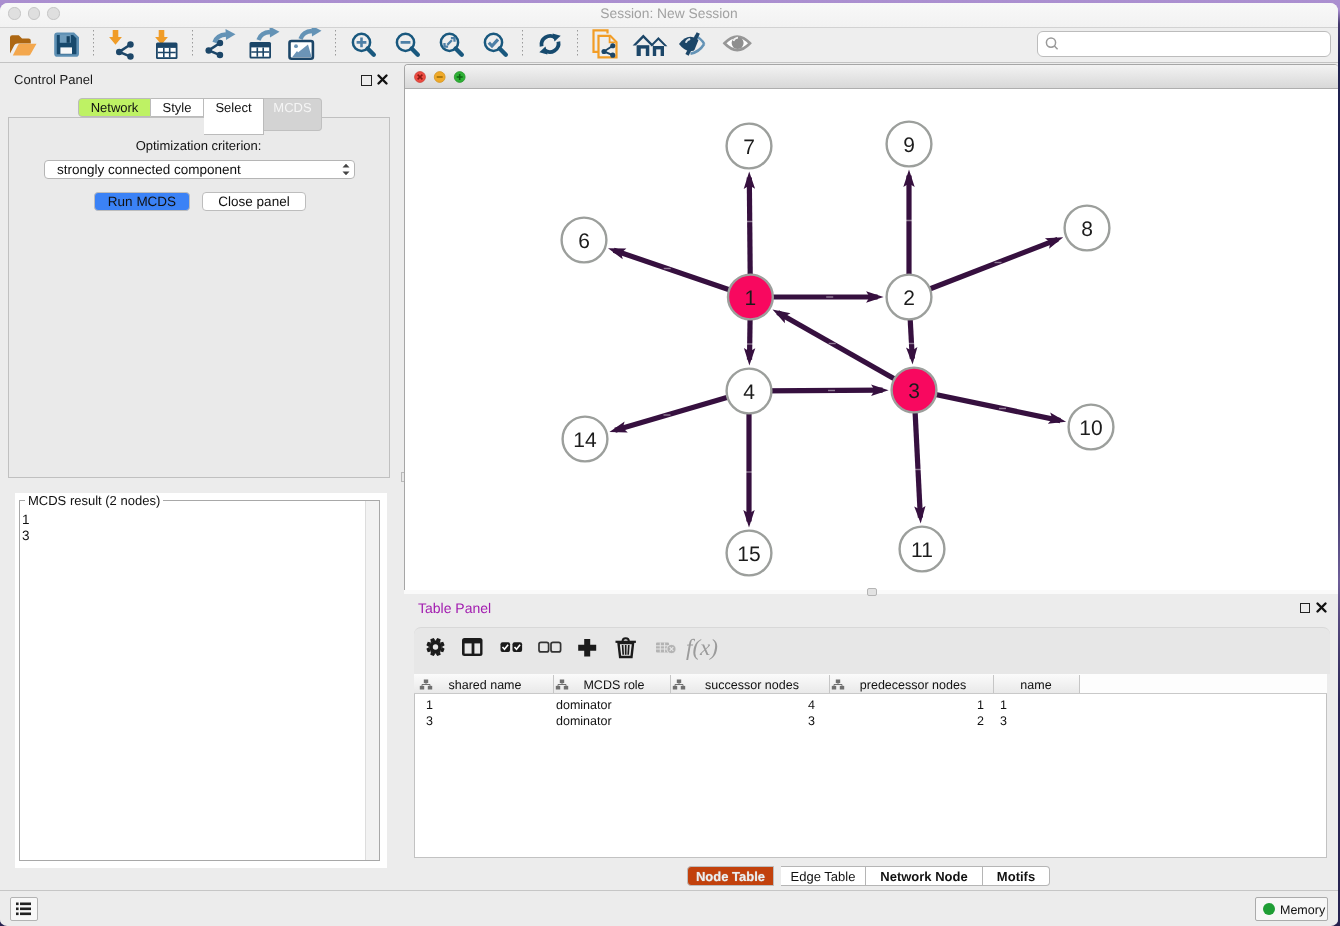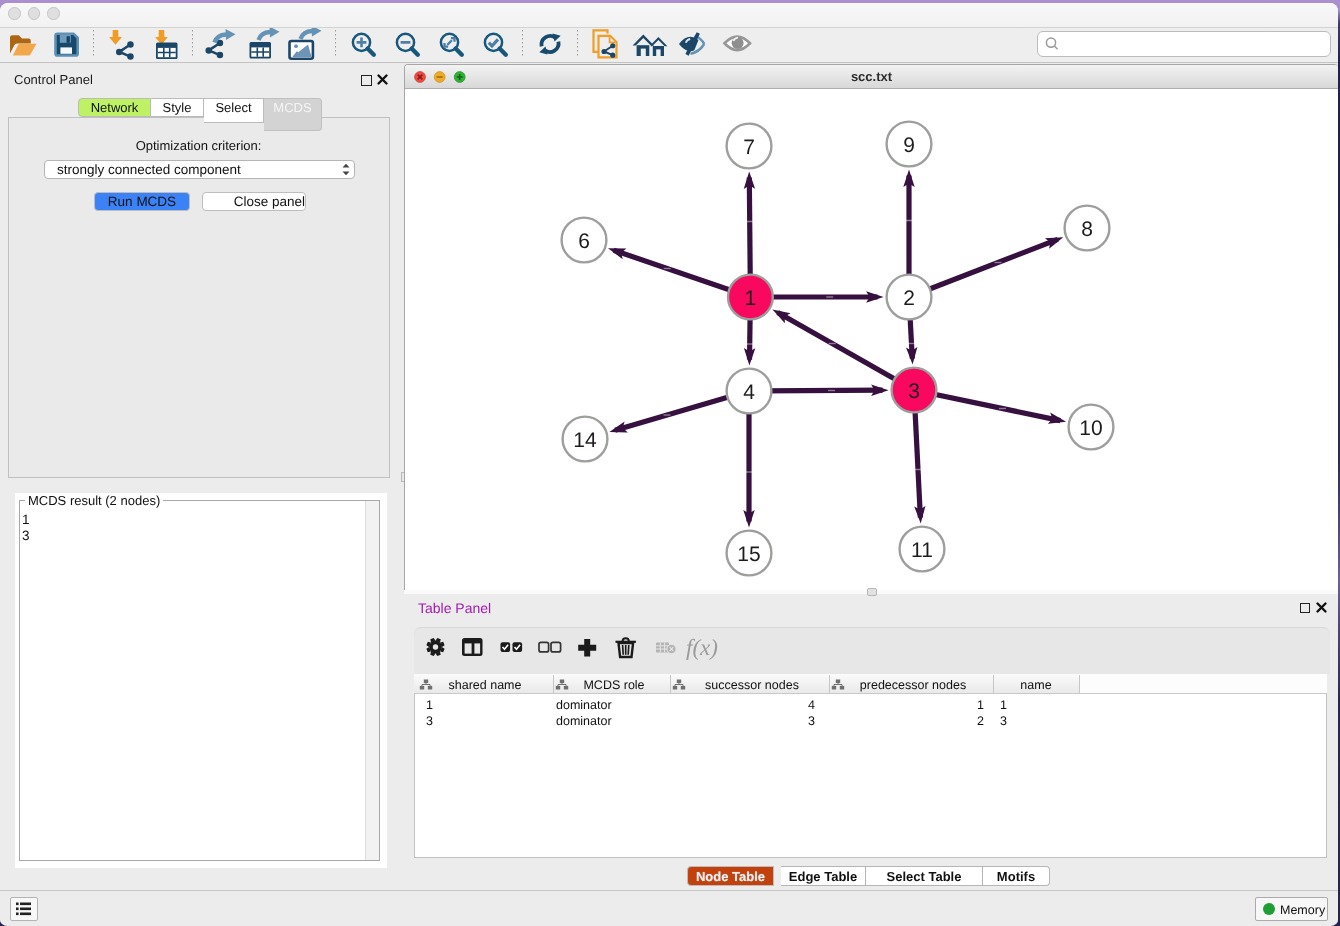--- a/index.html
+++ b/index.html
@@ -16,20 +16,22 @@
     <div id="pg">
 
  <div class="abs" style="left:0;top:3px;width:1338px;height:24px;
    background:linear-gradient(#f8f8f8,#f2f2f2);border-bottom:1px solid #d2d2d2"></div>
  <div class="abs" style="left:8px;top:7px;width:10.5px;height:10.5px;border-radius:50%;
    background:#dfdfdf;border:1px solid #c5c5c5"></div>
  <div class="abs" style="left:27.6px;top:7px;width:10.5px;height:10.5px;border-radius:50%;
    background:#dfdfdf;border:1px solid #c5c5c5"></div>
  <div class="abs" style="left:47.2px;top:7px;width:10.5px;height:10.5px;border-radius:50%;
    background:#dfdfdf;border:1px solid #c5c5c5"></div>
+ <div class="abs" style="left:0;top:6px;width:1338px;text-align:center;font-size:13.8px;
+   color:#a2a2a2">Session: New Session</div>
 
  <div class="abs" style="left:0;top:28px;width:1338px;height:34px;background:#eeeeee;
    border-bottom:1px solid #c3c3c3"></div>
  <svg class="abs" style="left:0;top:28px" width="1338" height="34" viewBox="0 28 1338 34">
   <path d="M10 53.5 V37.5 q0 -2.2 2.2 -2.2 h6.6 l3.2 3.2 h6.6 q2.2 0 2.2 2.2 v2.8
  h-13.6 q-2 0 -2.9 1.8 L10 53.5 z" fill="#ad6712"></path>
 <path d="M12.8 55.5 L18.1 45 q0.6 -1.2 2 -1.2 h16.4 l-6.1 10.7 q-0.5 1 -1.7 1 h-15.2
  q-1.2 0 -0.7 -1 z" fill="#f3a74d"></path>
 <path d="M55.5 35.5 q0-1.8 1.8-1.8 h16.2 l4.2 4.2 v15.8 q0 1.8 -1.8 1.8 h-18.6
  q-1.8 0 -1.8 -1.8 z" fill="#17496d" stroke="#5e90b4" stroke-width="2.6"></path>
@@ -147,21 +149,21 @@
 
  <div class="abs" style="left:8px;top:117px;width:382px;height:361px;background:#eaeaea;
    border:1px solid #c0c0c0;box-sizing:border-box"></div>
 
  <div class="abs" style="left:78px;top:98px;width:73px;height:19px;background:#bef264;
    border:1px solid #bbb;border-radius:4px 0 0 4px;box-sizing:border-box;
    font-size:13px;color:#111;text-align:center;line-height:18px">Network</div>
  <div class="abs" style="left:151px;top:98px;width:53px;height:19px;background:#fff;
    border:1px solid #bbb;border-left:none;box-sizing:border-box;
    font-size:13px;color:#111;text-align:center;line-height:18px">Style</div>
- <div class="abs" style="left:204px;top:98px;width:60px;height:25px;background:#fff;
+ <div class="abs" style="left:204px;top:98px;width:60px;height:37px;background:#fff;
    border:1px solid #bbb;border-left:none;box-sizing:border-box;
    font-size:13px;color:#111;text-align:center;line-height:18px">Select</div>
  <div class="abs" style="left:264px;top:98px;width:58px;height:33px;background:#d3d3d3;
    border:1px solid #c0c0c0;border-left:none;border-radius:0 4px 4px 0;box-sizing:border-box;
    font-size:13px;color:#f5f5f5;text-align:center;line-height:18px">MCDS</div>
 
  <div class="abs" style="left:0;top:138px;width:397px;text-align:center;font-size:13px;
    color:#111">Optimization criterion:</div>
 
  <div class="abs" style="left:44px;top:160px;width:311px;height:19px;background:#fff;
@@ -169,41 +171,39 @@
  <div class="abs" style="left:57px;top:162px;font-size:13.5px;color:#111">strongly connected component</div>
  <svg class="abs" style="left:339px;top:162px" width="14" height="15" viewBox="0 0 14 15">
   <path d="M3.5 5.5 L7 1.8 L10.5 5.5 Z M3.5 9.5 L7 13.2 L10.5 9.5 Z" fill="#444"></path>
  </svg>
 
  <div class="abs" style="left:94px;top:192px;width:96px;height:19px;background:#3b82f6;
    border:1px solid #bdbdbd;border-radius:4px;box-sizing:border-box;font-size:13.5px;
    color:#111;text-align:center;line-height:17px">Run MCDS</div>
  <div class="abs" style="left:202px;top:192px;width:104px;height:19px;background:#fff;
    border:1px solid #bdbdbd;border-radius:4px;box-sizing:border-box;font-size:13.5px;
-   color:#111;text-align:right;line-height:17px">Close panel</div>
+   color:#111;text-align:center;line-height:17px">Close panel</div>
 
  <div class="abs" style="left:400.5px;top:472px;width:5px;height:8px;background:#e8e8e8;
    border:1px solid #b9b9b9"></div>
 
  <div class="abs" style="left:15px;top:493px;width:372px;height:375px;background:#fff"></div>
  <div class="abs" style="left:19px;top:500px;width:361px;height:361px;border:1px solid #a8a8a8;
    box-sizing:border-box"></div>
  <div class="abs" style="left:25px;top:493px;background:#fff;padding:0 3px;font-size:13px;
    color:#111">MCDS result (2 nodes)</div>
  <div class="abs" style="left:365px;top:501px;width:13px;height:359px;background:#f2f2f2;
    border-left:1px solid #ddd"></div>
  <div class="abs" style="left:22px;top:512px;font-size:13.5px;color:#111;line-height:16px">1<br>3</div>
 
  <div class="abs" style="left:404px;top:64px;width:934px;height:526px;border:1px solid #a6a6a6;
    border-right:none;border-bottom:none;border-radius:4px 4px 0 0;box-sizing:border-box;
    background:#fff;overflow:hidden">
   <div style="position:absolute;left:0;top:0;width:100%;height:23px;
     background:linear-gradient(#f3f3f3,#d8d8d8);border-bottom:1px solid #aeaeae"></div>
-  <div style="position:absolute;left:0;top:4px;width:100%;text-align:center;font-size:13px;
-    font-weight:bold;color:#2a2a2a">scc.txt</div>
   <svg style="position:absolute;left:9px;top:6px" width="64" height="12" viewBox="0 0 64 12">
    <circle cx="6" cy="6" r="5.4" fill="#ee4b42" stroke="#ca3d34" stroke-width="0.8"></circle>
    <path d="M3.6 3.6 L8.4 8.4 M8.4 3.6 L3.6 8.4" stroke="#8c1912" stroke-width="1.5"></path>
    <circle cx="25.7" cy="6" r="5.4" fill="#f0aa29" stroke="#d29421" stroke-width="0.8"></circle>
    <path d="M22.7 6 L28.7 6" stroke="#9a6a06" stroke-width="1.7"></path>
    <circle cx="45.7" cy="6" r="5.4" fill="#2eb135" stroke="#27962d" stroke-width="0.8"></circle>
    <path d="M42.7 6 L48.7 6 M45.7 3 L45.7 9" stroke="#0d6413" stroke-width="1.6"></path>
   </svg>
  </div>
  <svg style="position:absolute;left:407px;top:88px" width="929" height="499" viewBox="407 88 929 499" font-family="'Liberation Sans',sans-serif">
@@ -373,24 +373,24 @@
    <text x="984" y="724.5" text-anchor="end">2</text>
    <text x="1000" y="724.5">3</text>
   </g>
  </svg>
 
  <div class="abs" style="left:687px;top:866px;width:87px;height:20px;background:#c2410c;
    border:1px solid #bdbdbd;border-radius:4px 0 0 4px;box-sizing:border-box;font-size:13px;
    font-weight:bold;color:#ededed;text-align:center;line-height:19px;text-shadow:0 0 1px #bbb">Node Table</div>
  <div class="abs" style="left:781px;top:866px;width:85px;height:20px;background:#fff;
    border:1px solid #b5b5b5;border-left:none;box-sizing:border-box;font-size:13px;
-   font-weight:bold;color:#111;text-align:center;line-height:19px">Edge Table</div>
+   font-weight:normal;color:#111;text-align:center;line-height:19px">Edge Table</div>
  <div class="abs" style="left:866px;top:866px;width:117px;height:20px;background:#fff;
    border:1px solid #b5b5b5;border-left:none;box-sizing:border-box;font-size:13px;
-   font-weight:bold;color:#111;text-align:center;line-height:19px">Select Table</div>
+   font-weight:bold;color:#111;text-align:center;line-height:19px">Network Node</div>
  <div class="abs" style="left:983px;top:866px;width:67px;height:20px;background:#fff;
    border:1px solid #b5b5b5;border-left:none;border-radius:0 4px 4px 0;box-sizing:border-box;
    font-size:13px;font-weight:bold;color:#111;text-align:center;line-height:19px">Motifs</div>
 
  <div class="abs" style="left:0;top:890px;width:1338px;height:33px;background:#ececec;
    border-top:1px solid #c6c6c6"></div>
  <div class="abs" style="left:10px;top:897px;width:28px;height:24px;background:#f8f8f8;
    border:1px solid #b3b3b3;border-radius:2px;box-sizing:border-box"></div>
  <svg class="abs" style="left:14px;top:901px" width="20" height="16" viewBox="0 0 20 16">
   <g fill="#222">

